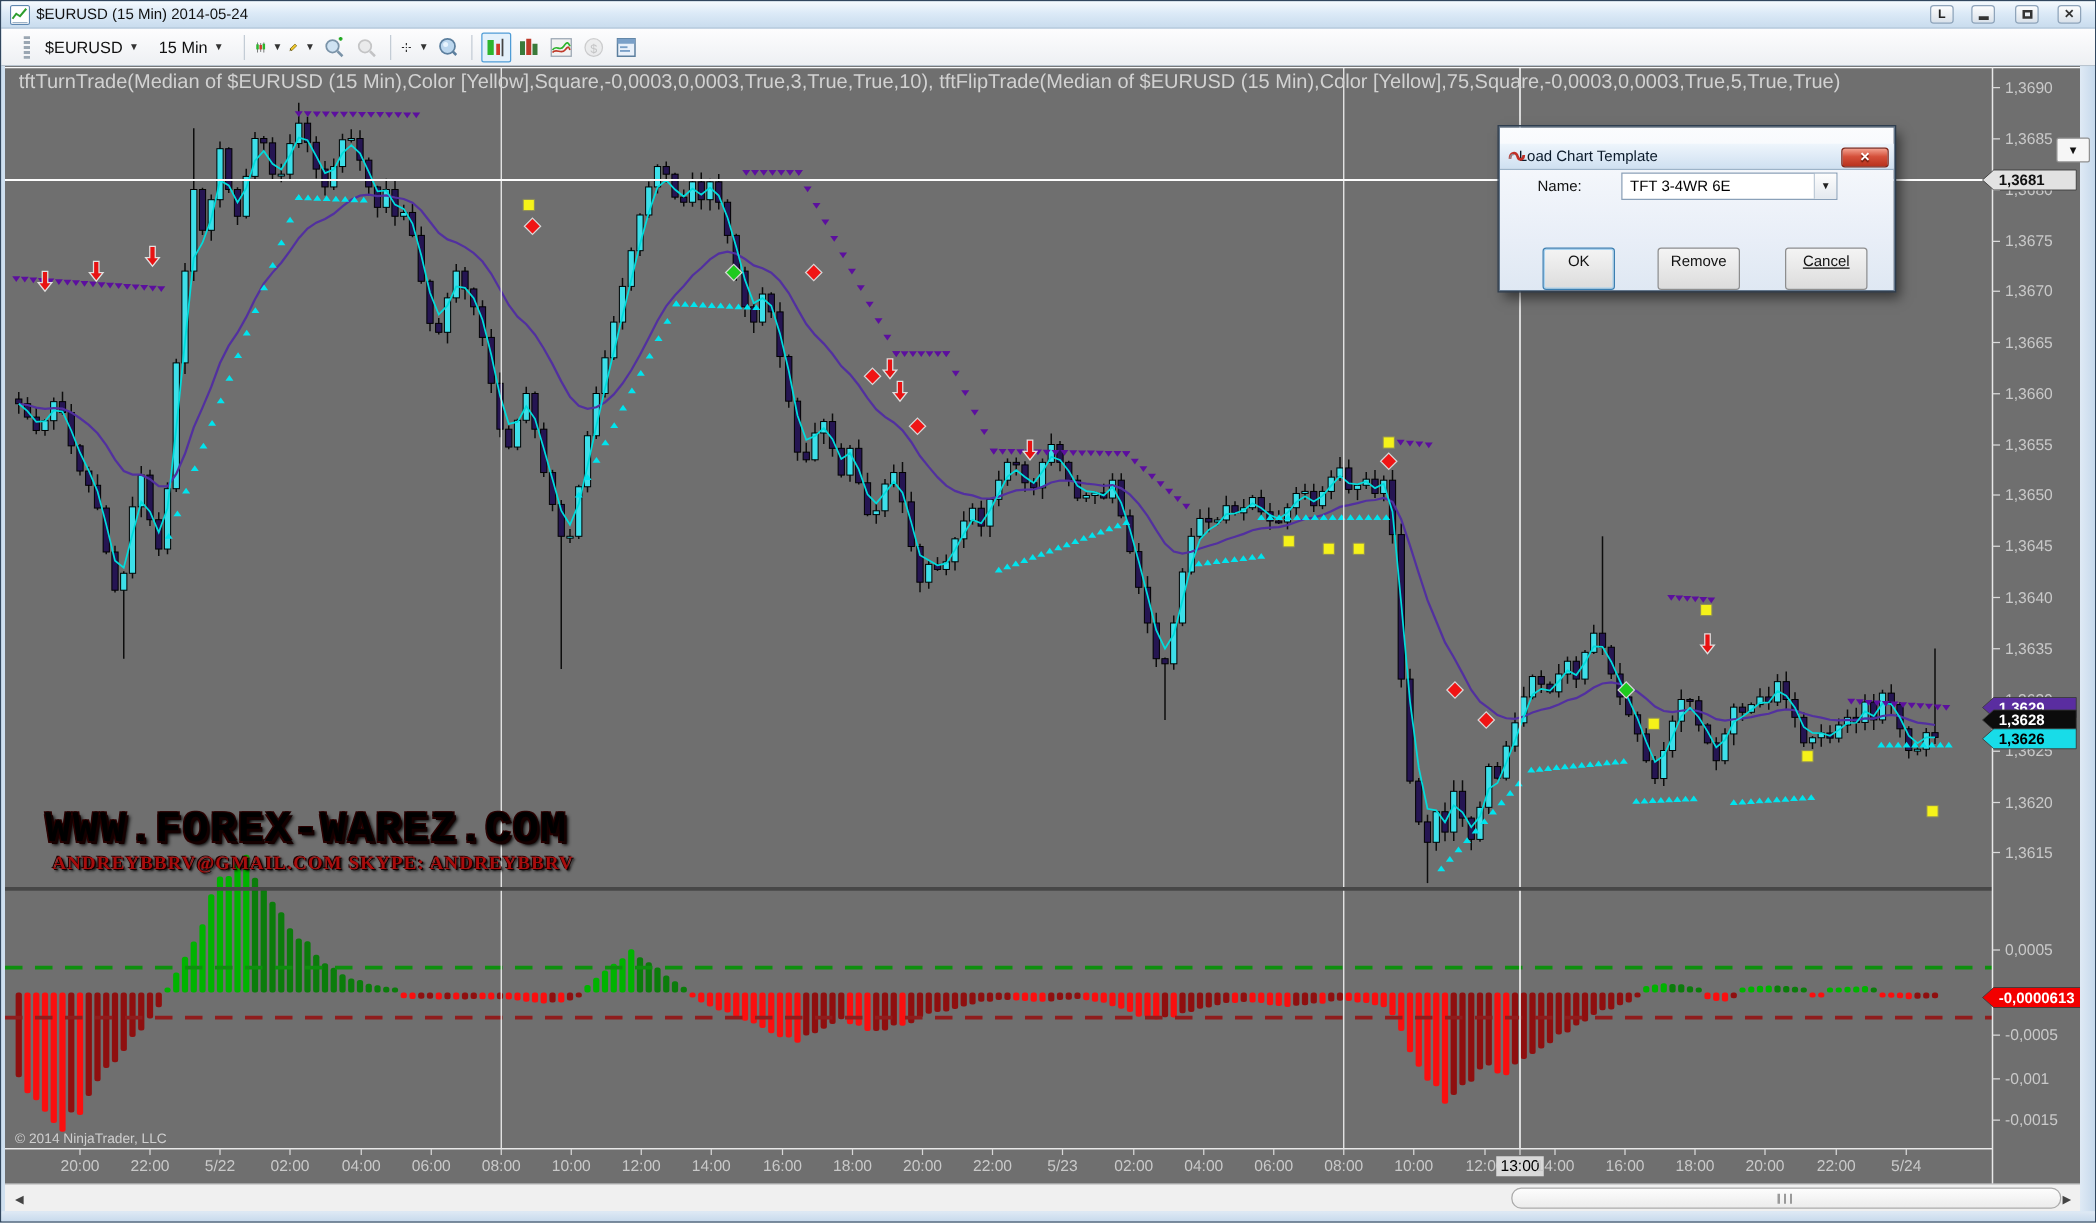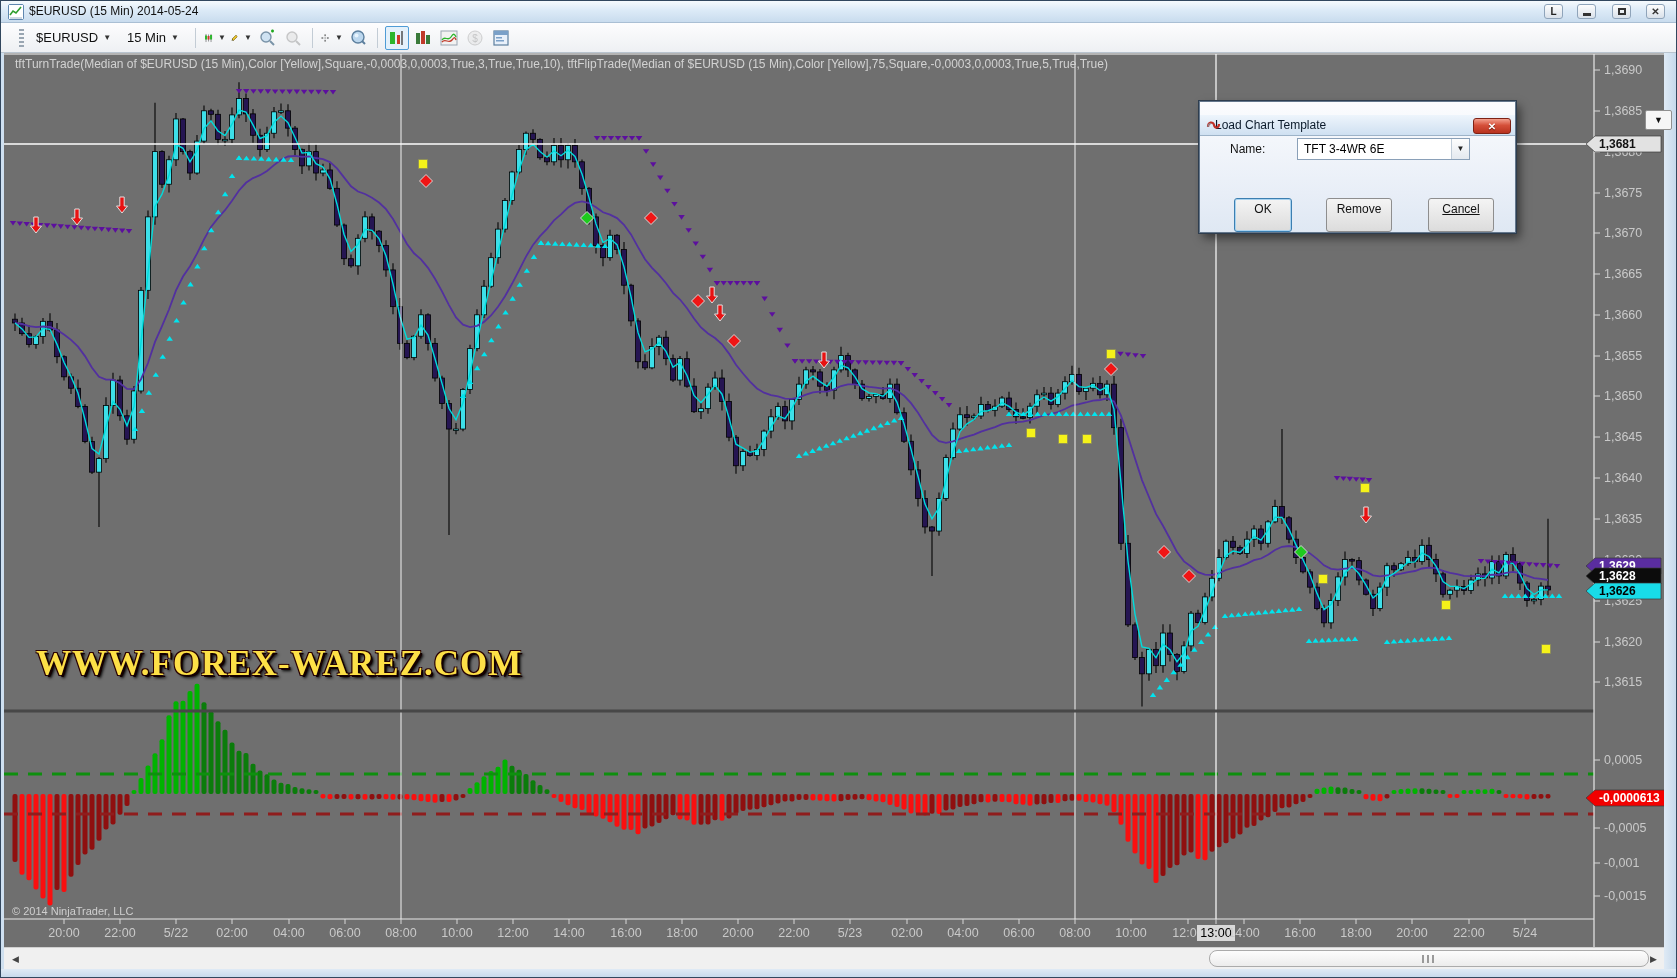--- a/index.html
+++ b/index.html
@@ -23,23 +23,23 @@
   .grip{width:5px;height:18px;margin-right:6px;background:repeating-linear-gradient(#9aa6b2 0 2px,transparent 2px 4px);}
   .tb-sel{display:flex;align-items:center;font-size:13px;color:#111;padding:2px 6px;margin-right:4px;cursor:default;}
   .tb-caret{font-size:8px;color:#333;margin-left:5px;}
   .tb-sep{width:1px;height:20px;background:#c3ccd5;margin:0 6px;}
   .tb-btn{width:24px;height:24px;display:flex;align-items:center;justify-content:center;margin:0 1px;border:1px solid transparent;border-radius:2px;}
   .tb-btn.selected{border:1px solid #4f9cd6;background:#e4f1fb;}
   .tb-btn.disabled{opacity:.45;}
   
   .chart-area{position:absolute;left:3px;top:52px;width:1660px;height:894px;background:#6f6f6f;}
   .chart-area svg{position:absolute;left:0;top:0;}
-  .indicator-label{position:absolute;left:11px;top:4px;font-size:12px;color:#d2d2d2;white-space:nowrap;}
-  .watermark1{position:absolute;left:32px;top:591px;font-family:Liberation Serif, serif;font-weight:bold;
-    font-size:35px;letter-spacing:1px;color:#fde047;
+  .indicator-label{position:absolute;left:11px;top:4px;font-size:16px;color:#d2d2d2;white-space:nowrap;}
+  .watermark1{position:absolute;left:32px;top:591px;font-family:Liberation Mono, monospace;font-weight:bold;
+    font-size:35px;letter-spacing:1px;color:#000000;
     text-shadow:2px 2px 0 #140000,-1px -1px 0 #2a0000,1px -1px 0 #2a0000,-1px 1px 0 #2a0000,3px 3px 3px #000;}
   .watermark2{position:absolute;left:38px;top:630px;font-family:"Liberation Serif",serif;font-weight:bold;
     font-size:15px;letter-spacing:1px;color:#a80d0d;
     text-shadow:1px 1px 0 #160000,-1px -1px 0 #260000,2px 2px 2px #000;}
   .copyright{position:absolute;left:8px;top:852px;font-size:11px;color:#cfcfcf;}
   
   .dialog{position:absolute;left:1198px;top:100px;width:317px;height:132px;
     background:linear-gradient(#fbfcfe,#e8eef7 70%,#dfe8f3);
     border:1px solid #64778c;outline:1px solid #2e3d4e;
     box-shadow:4px 5px 9px rgba(0,0,0,.5);}
@@ -1236,20 +1236,21 @@
         <text x="1598" y="579" fill="#ffffff" text-anchor="start" font-size="12" font-family="Liberation Sans, sans-serif" font-weight="bold">1,3628</text>
         <path d="M1585 590 L1594 582 L1660 582 L1660 598 L1594 598 Z" fill="#18dce8" stroke="#3a3a3a" stroke-width="0.7"></path>
         <text x="1598" y="594" fill="#000000" text-anchor="start" font-size="12" font-family="Liberation Sans, sans-serif" font-weight="bold">1,3626</text>
         <path d="M1585 143 L1594 135 L1660 135 L1660 151 L1594 151 Z" fill="#e2e2e2" stroke="#3a3a3a" stroke-width="0.7"></path>
         <text x="1598" y="147" fill="#111111" text-anchor="start" font-size="12" font-family="Liberation Sans, sans-serif" font-weight="bold">1,3681</text>
         <path d="M1585 797 L1594 789 L1666 789 L1666 805 L1594 805 Z" fill="#f20000" stroke="#3a3a3a" stroke-width="0.7"></path>
         <text x="1598" y="801" fill="#ffffff" text-anchor="start" font-size="12" font-family="Liberation Sans, sans-serif" font-weight="bold">-0,0000613</text>
       </svg>
     <div class="indicator-label">tftTurnTrade(Median of $EURUSD (15 Min),Color [Yellow],Square,-0,0003,0,0003,True,3,True,True,10), tftFlipTrade(Median of $EURUSD (15 Min),Color [Yellow],75,Square,-0,0003,0,0003,True,5,True,True)</div>
     <div class="watermark1">WWW.FOREX-WAREZ.COM</div>
+    <div class="watermark2">ANDREYBBRV@GMAIL.COM   SKYPE: ANDREYBBRV</div>
     <div class="copyright">© 2014 NinjaTrader, LLC</div>
     <div class="panel-drop"><span>▼</span></div>
   </div>
 
   <div class="dialog">
     <div class="dlg-title">
       <svg class="dlg-icon" width="15" height="15" viewBox="0 0 15 15">
         <path d="M2 9 C2 4,7 3,8 7 C9 11,13 10,13 6" stroke="#c03028" stroke-width="2.2" fill="none"></path>
         <path d="M2 9 C2 6,4 5,5 6" stroke="#8a8f96" stroke-width="1.2" fill="none"></path>
       </svg>

